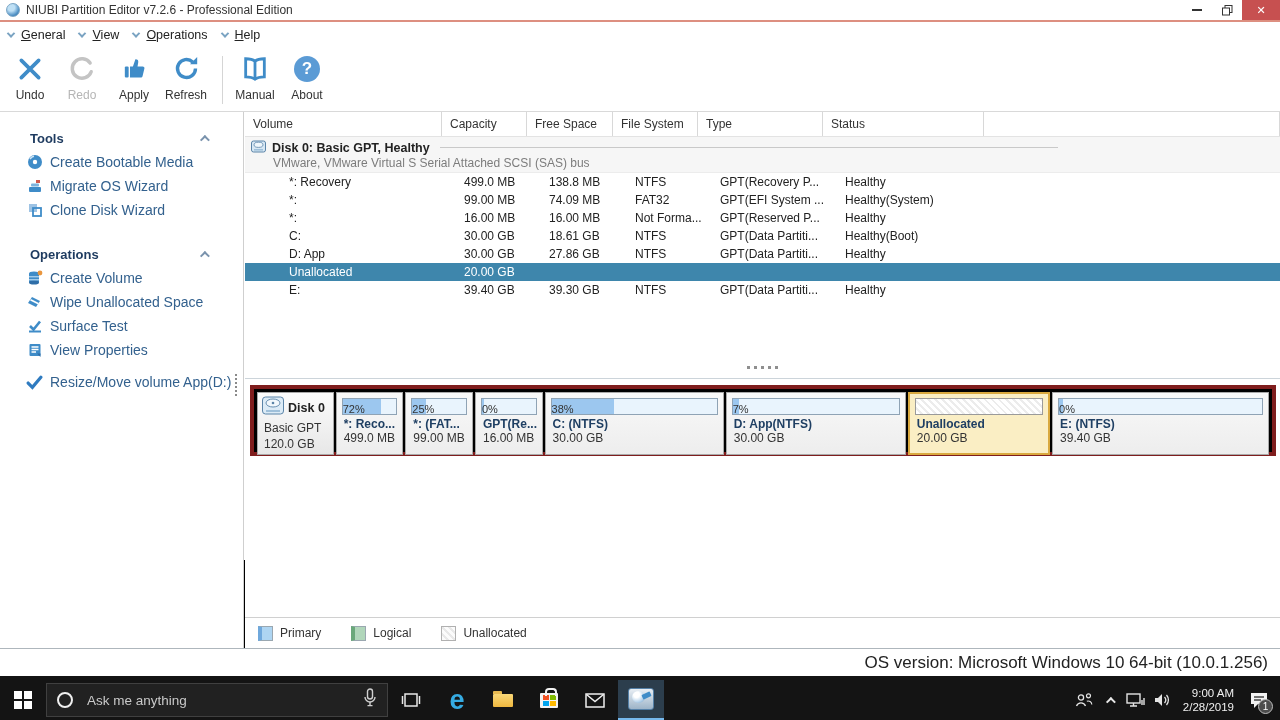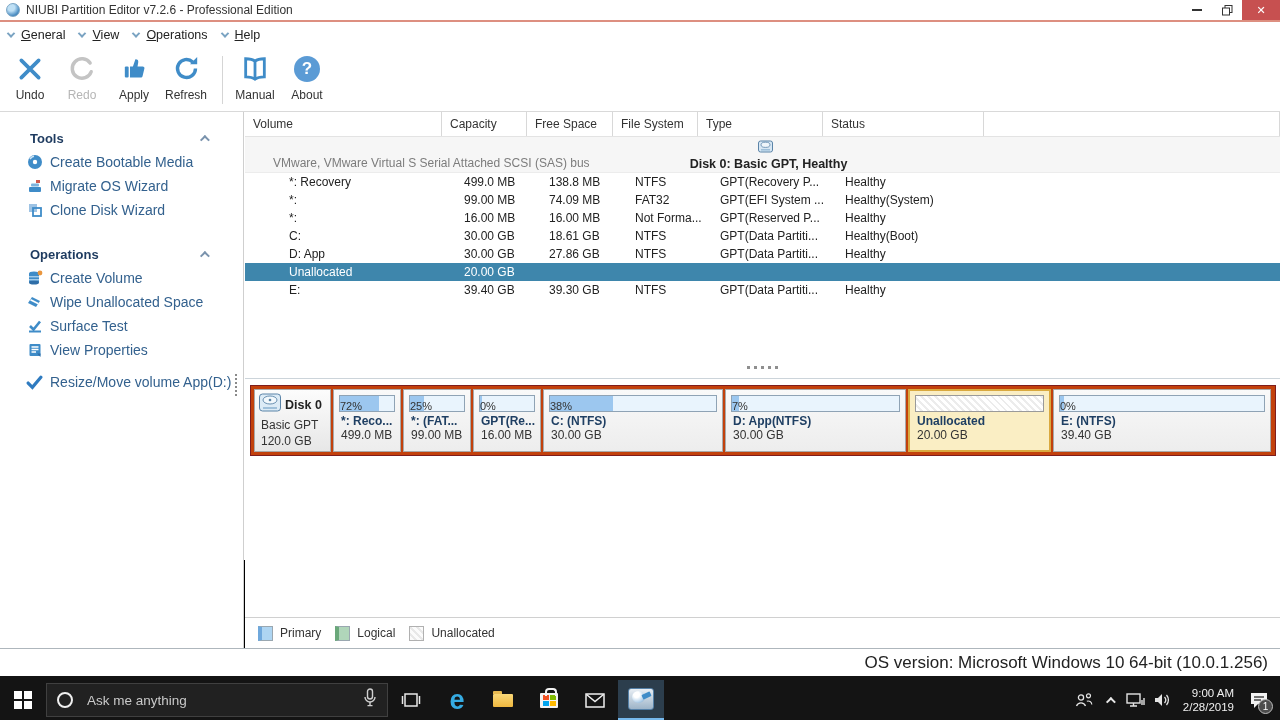--- a/index.html
+++ b/index.html
@@ -57,58 +57,58 @@
 
   .main { position:absolute; left:245px; top:0; width:1035px; height:100%; background:#fff; }
 
   
   .vtable { position:absolute; left:0; top:0; width:1035px; }
   .tgrid { display:grid; grid-template-columns:197px 85px 86px 85px 125px 161px 1fr; }
   .thead { height:25px; border-bottom:1px solid #e3e3e3; }
   .thead .hcell { font-size:12px; color:#333; padding:5px 0 0 8px; border-right:1px solid #d8d8d8;
     white-space:nowrap; overflow:hidden; }
   .grouprow { height:36px; background:#f6f6f6; border-bottom:1px solid #ececec; padding:2px 0 0 6px; }
-  .grow1 { display:flex; align-items:center; height:17px;flex-direction:column; }
+  .grow1 { display:flex; align-items:center; height:17px; }
   .grow1 .gtitle { font-size:12.5px; font-weight:bold; color:#222; margin-left:6px; white-space:nowrap; }
   .grow1 .gline { flex:1; height:1px; background:#c9c9c9; margin:0 222px 0 10px; }
   .grow2 { font-size:12px; color:#7c7c7c; padding-left:22px; white-space:nowrap; }
   .prow { height:18px; align-items:center;padding-left:14px; }
   .prow .cell { font-size:12px; color:#222; padding-left:8px; white-space:nowrap; overflow:hidden; }
   .prow .cell.volume { padding-left:30px; }
   .prow.sel { background:#3e86ac; }
   .prow.sel .cell { color:#fff; }
 
   .hsplit-dots { position:absolute; left:0; top:254px; width:1035px; display:flex; gap:4px;
     justify-content:center; }
   .hsplit-dots b { width:3px; height:3px; background:#8f8f8f; display:block; }
   .hsplit-line { position:absolute; left:0; top:266px; width:1035px; height:1px; background:#ccd4da; }
 
   
   .disk-strip { position:absolute; left:5px; top:273px; width:1026px; height:71px;
-    background:#c2410c; border:1px solid #7f1d1d; display:flex; padding:3px; gap:2px; }
+    background:#000000; border:4px solid #7f1d1d; display:flex; padding:3px; gap:2px; }
   .dblock { width:77px; height:63px; background:linear-gradient(#fcfcfc,#e7e7e7);
     border:1px solid #a9a9a9; padding:3px 0 0 4px; }
   .dblock .drow { display:flex; align-items:center; gap:4px; }
   .dblock .dname { font-size:12.5px; font-weight:bold; color:#222; }
   .dblock .dline { font-size:12px; color:#333; margin:2px 0 0 2px; white-space:nowrap; }
   .pblock { height:63px; background:linear-gradient(#f9f9f9,#ededed); border:1px solid #a9a9a9;
     padding:4px 0 0 0; overflow:hidden; }
   .pblock.sel { background:#faeec4; border:2px solid #d9a93f; padding-top:3px; }
   .pbar { position:relative; height:17px; margin:1px 5px 2px 5px; border:1px solid #8fa3b5;
     background:#e9f4fd; overflow:hidden; }
   .pbar .pfill { position:absolute; left:0; top:0; bottom:0; background:#9cc7ef; }
   .pbar .plabel { position:relative; text-align:center; font-size:11px; color:#333; line-height:15px; }
   .pbar.unalloc { background:repeating-linear-gradient(45deg,#ffffff 0 3px,#ececec 3px 5px);
     border:1px solid #9a9a9a; }
   .pname { font-size:12px; font-weight:bold; color:#1f3f63; margin-left:7px; white-space:nowrap; overflow:hidden; }
   .psize { font-size:12px; color:#333; margin-left:7px; white-space:nowrap; }
 
   
   .legend { position:absolute; left:0; top:505px; width:1035px; height:31px; border-top:1px solid #d0d0d0;
-    display:flex; align-items:center; padding-left:13px; gap:14px; background:#fff; }
+    display:flex; align-items:center; padding-left:13px; gap:30px; background:#fff; }
   .leg-item { display:flex; align-items:center; gap:7px; }
   .leg-sw { width:15px; height:15px; border:1px solid #9aa7b0; position:relative; }
   .leg-sw.primary { background:#aed5f2; border-left:4px solid #6fa8dc; }
   .leg-sw.logical { background:#b0d6ba; border-left:4px solid #6aa87a; }
   .leg-sw.unalloc { background:repeating-linear-gradient(45deg,#fbfbfb 0 3px,#e8e8e8 3px 5px); border:1px solid #b0b0b0; }
   .leg-label { font-size:12px; color:#333; }
 
   .statusbar { position:absolute; left:0; top:648px; width:100%; height:28px; background:#fff;
     border-top:1px solid #aeb6bc; display:flex; align-items:center; justify-content:flex-end; padding-right:12px; }
   .statusbar .os-text { font-size:17px; color:#222; }

